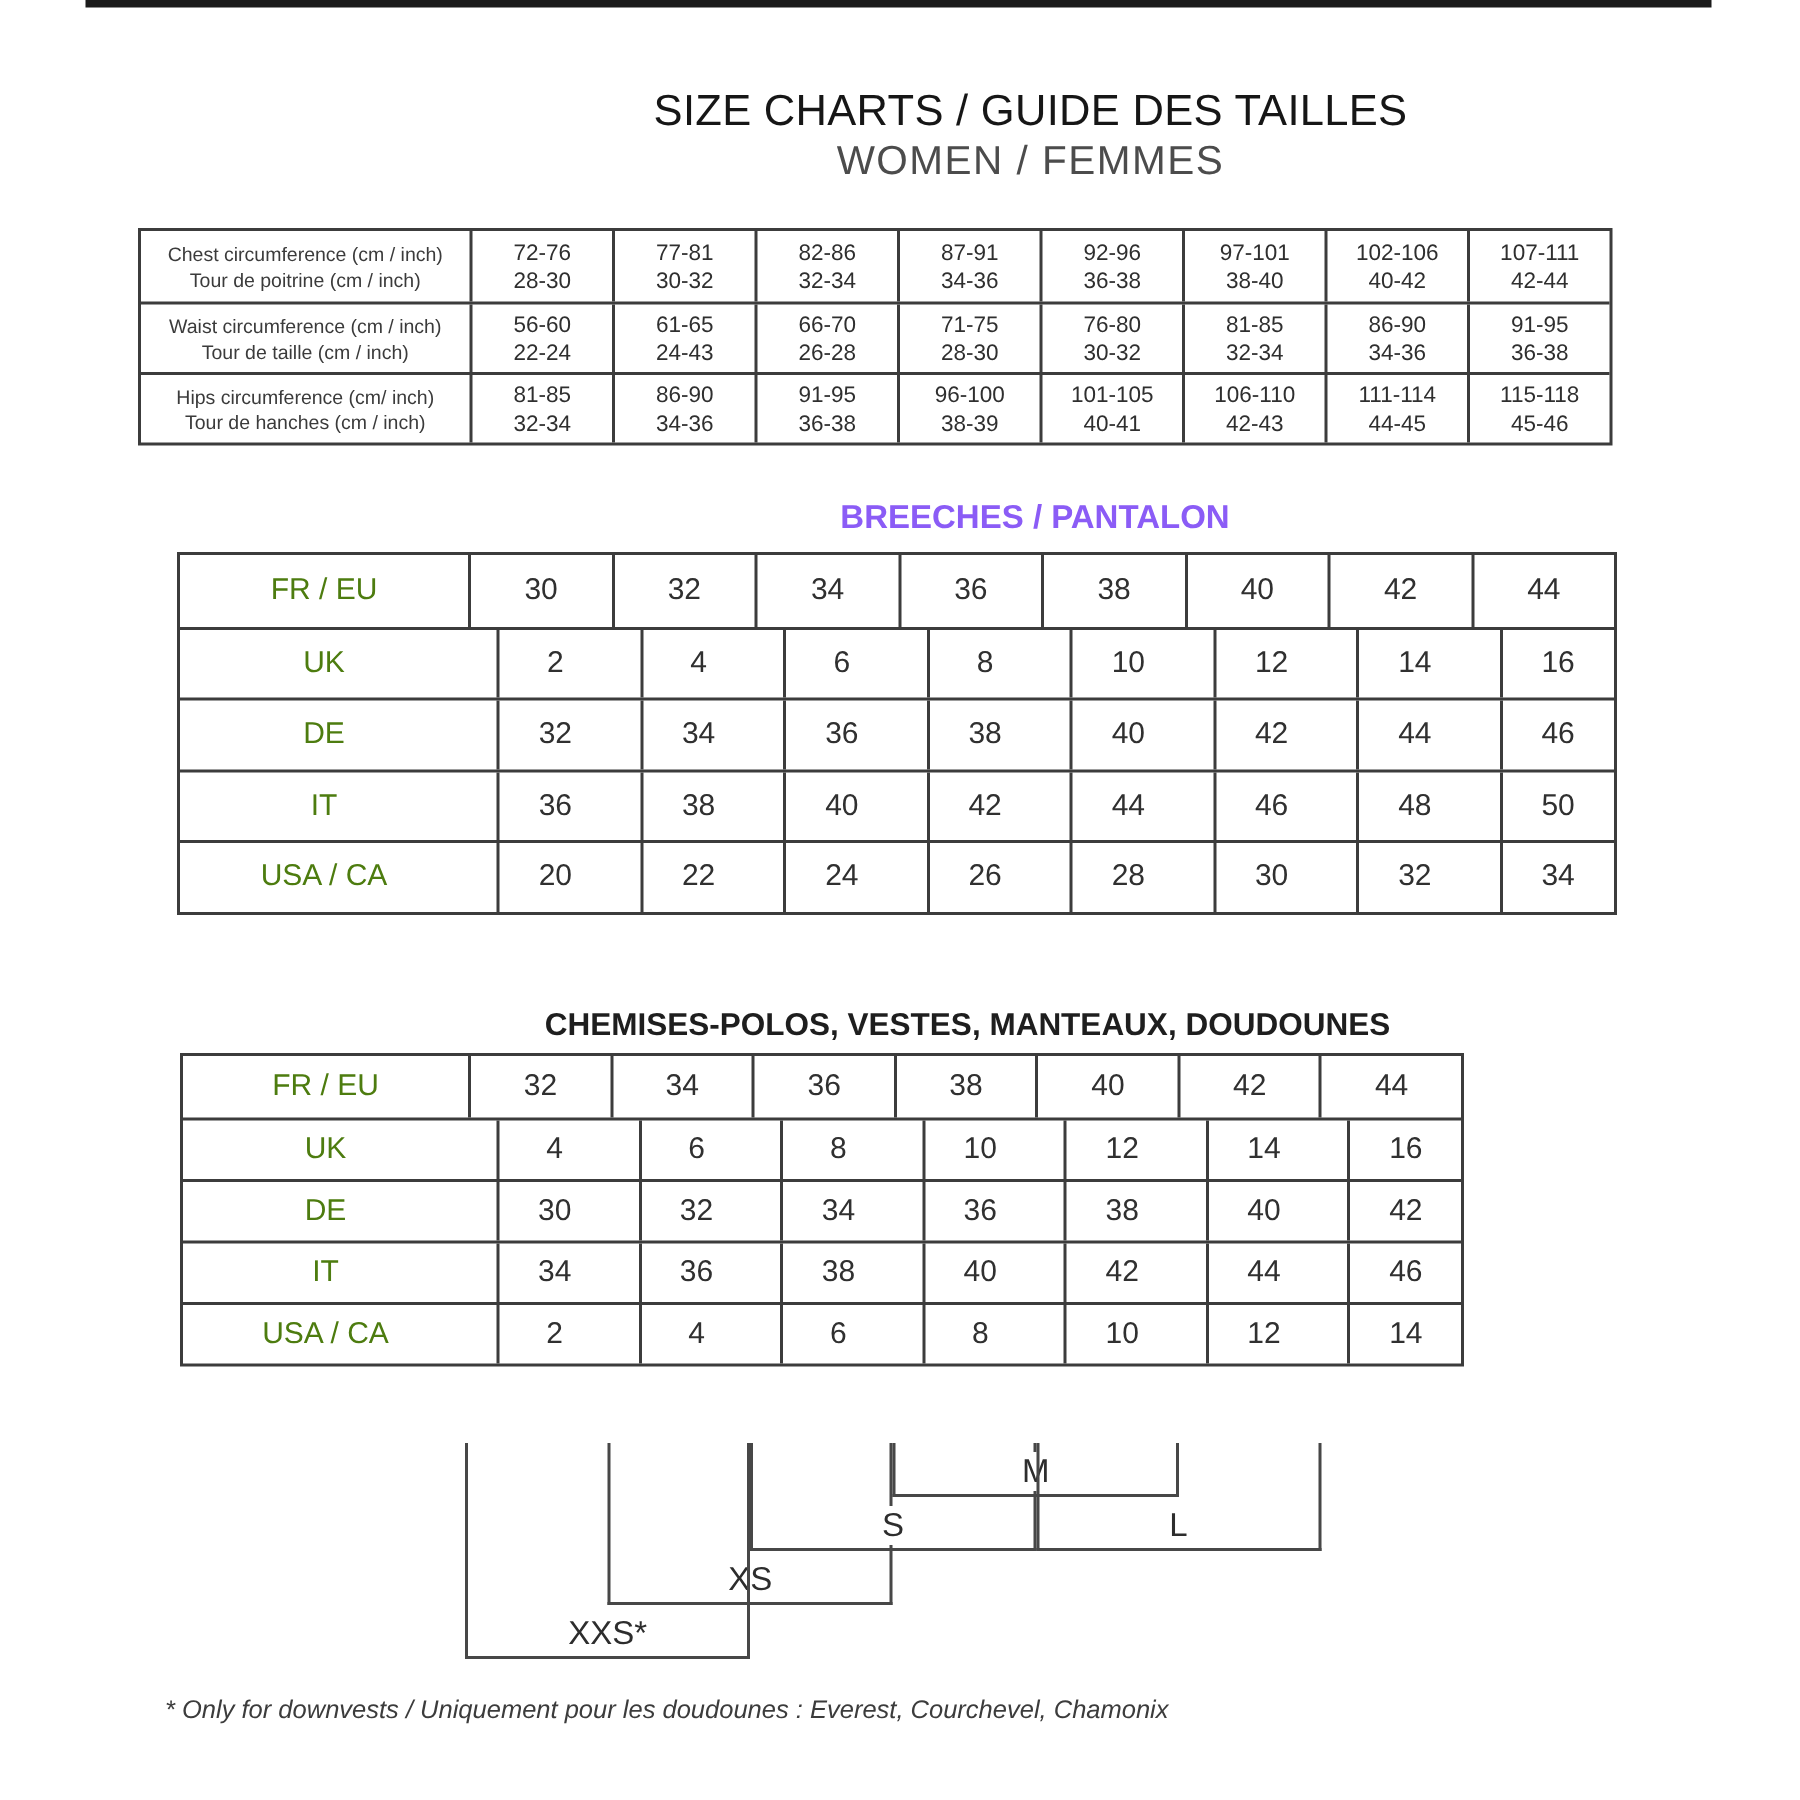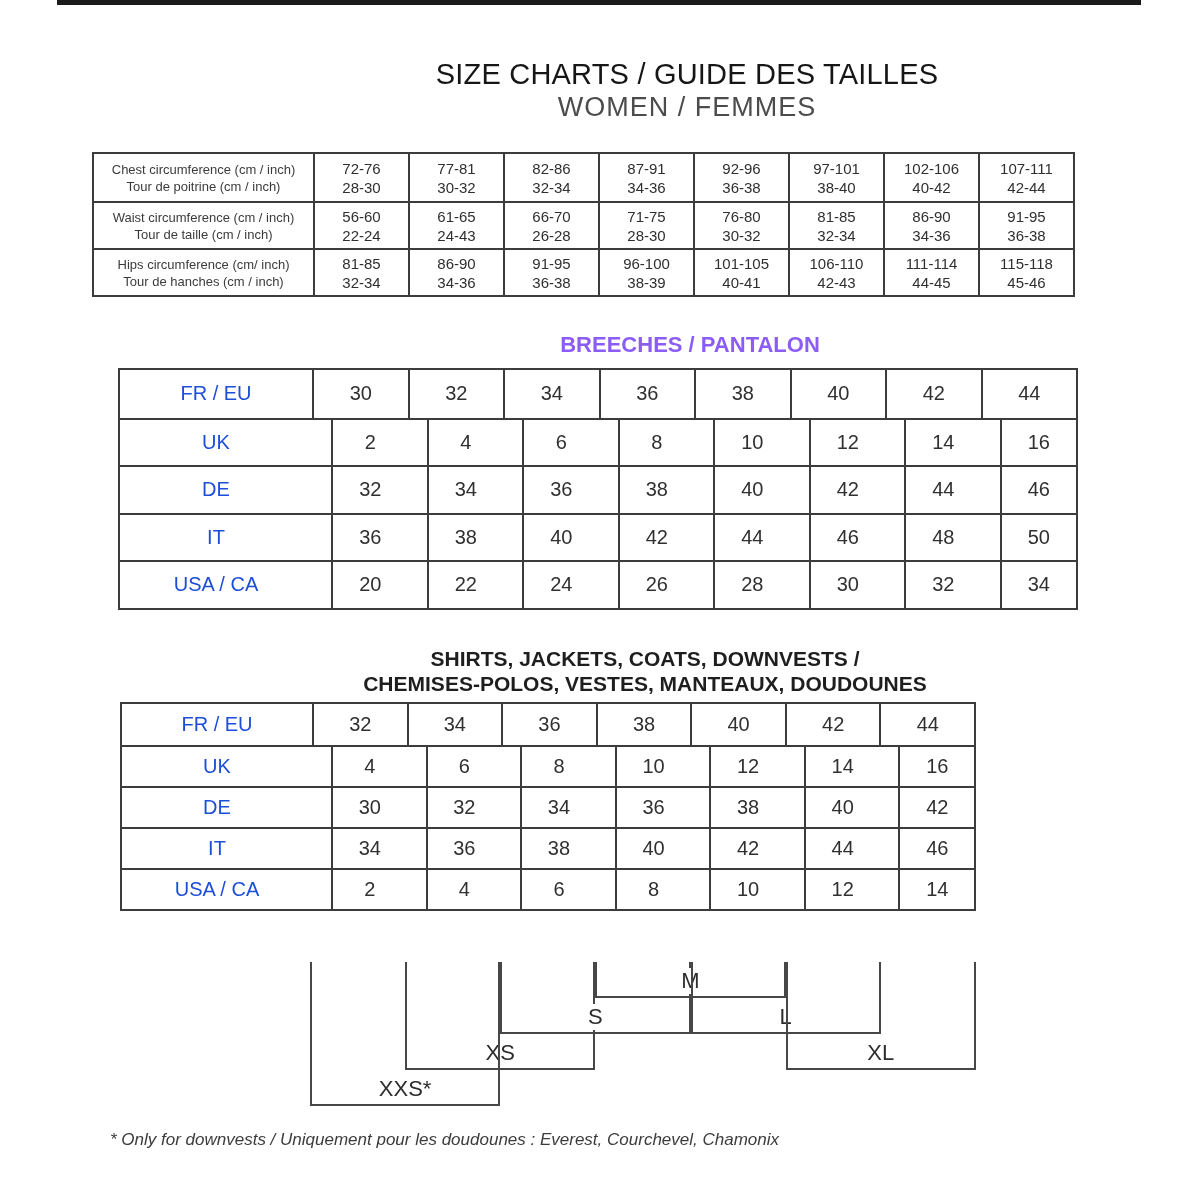--- a/index.html
+++ b/index.html
@@ -46,21 +46,21 @@
   #breeches-table { left:118px; top:368px; width:960px; }
   #breeches-table .s-row { height:47.5px; }
   #breeches-table .s-label { width:192px; }
   #shirts-table { left:120px; top:702px; width:856px; }
   #shirts-table .s-row { height:41px; }
   #shirts-table .s-label { width:190px; }
   .s-row { display:flex; }
   .s-row + .s-row { border-top:2px solid #3c3c3c;gap:19px; }
   .s-label {
     flex:none; display:flex; align-items:center; justify-content:center;
-    font-size:20px; color:#1d4ed8;
+    font-size:20px; color:#4d7c0f;
   }
   .s-cell {
     flex:1; border-left:2px solid #3c3c3c; display:flex; align-items:center;
     justify-content:center; font-size:20px; color:#303030;
   }
 
   
   #breeches-title {
     position:absolute; left:340px; top:332px; width:700px; margin:0;
     text-align:center; font-size:22px; font-weight:bold; color:#8b5cf6;
@@ -266,21 +266,21 @@
       <div class="s-cell">24</div>
       <div class="s-cell">26</div>
       <div class="s-cell">28</div>
       <div class="s-cell">30</div>
       <div class="s-cell">32</div>
       <div class="s-cell">34</div>
     </div>
   </div>
 
 <h3 id="shirts-title">
-  <span>SHIRTS, JACKETS, COATS, DOWNVESTS /</span><br>
+  <br>
   <span>CHEMISES-POLOS, VESTES, MANTEAUX, DOUDOUNES</span>
 </h3>
 <div id="shirts-table" class="stable">
     <div class="s-row">
       <div class="s-label">FR / EU</div>
       <div class="s-cell">32</div>
       <div class="s-cell">34</div>
       <div class="s-cell">36</div>
       <div class="s-cell">38</div>
       <div class="s-cell">40</div>
@@ -338,18 +338,15 @@
     </div>
     <div class="bracket" style="left: 500.28px; width: 190.28px; top: 962px; height: 72px;">
       <span class="bracket-label">S</span>
     </div>
     <div class="bracket" style="left: 595.42px; width: 190.28px; top: 962px; height: 36px;">
       <span class="bracket-label">M</span>
     </div>
     <div class="bracket" style="left: 690.56px; width: 190.28px; top: 962px; height: 72px;">
       <span class="bracket-label">L</span>
     </div>
-    <div class="bracket" style="left: 785.7px; width: 190.28px; top: 962px; height: 108px;">
-      <span class="bracket-label">XL</span>
-    </div>
   </div>
 
 <div id="footnote">* Only for downvests / Uniquement pour les doudounes : Everest, Courchevel, Chamonix</div>
 
 </body></html>

